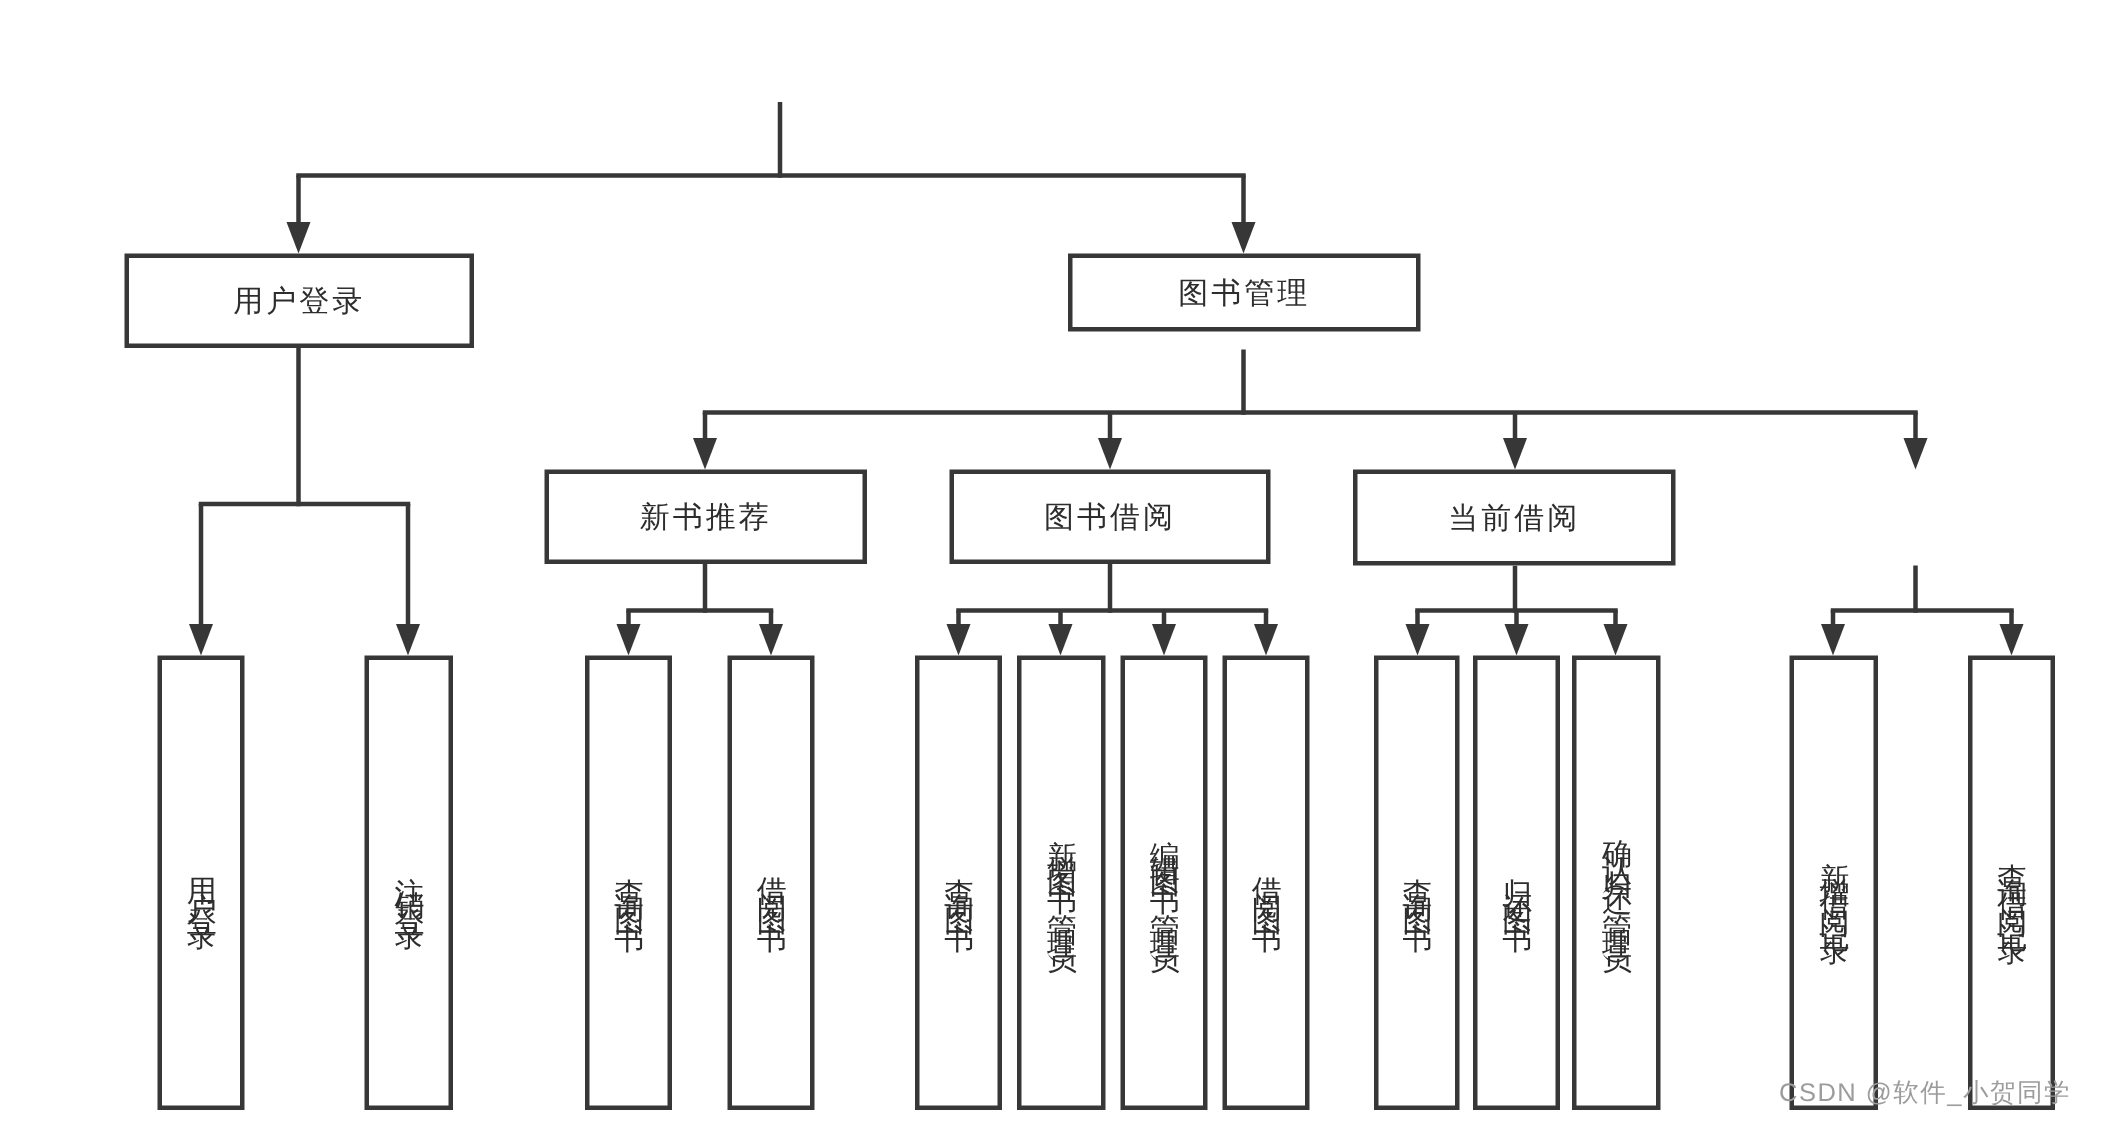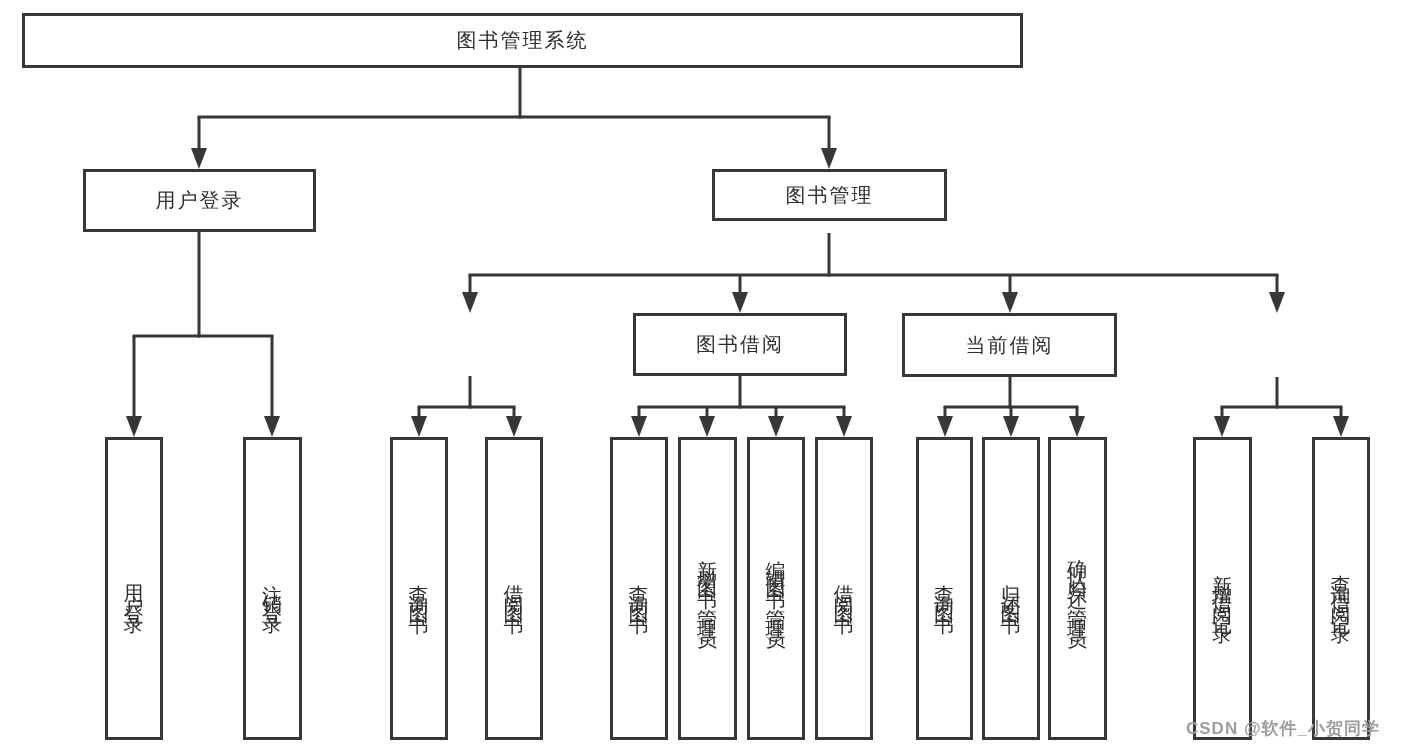--- a/index.html
+++ b/index.html
@@ -38,21 +38,20 @@
     line-height:1.1;
   }
   .watermark{
     position:absolute;
     left:1186px;top:717px;
     font-size:17px;
     letter-spacing:1px;
     color:var(--wm);
     white-space:nowrap;
     z-index:5;
-    font-weight:bold;
   }
 </style>
 </head>
 <body>
 
 <div class="stage">
 
   <svg class="connectors" viewBox="0 0 1405 747" xmlns="http://www.w3.org/2000/svg">
     <g stroke="currentColor" stroke-width="3" fill="none">
 
@@ -119,25 +118,25 @@
 
       <polygon points="937,416 953,416 945,437"></polygon>
       <polygon points="1003,416 1019,416 1011,437"></polygon>
       <polygon points="1069,416 1085,416 1077,437"></polygon>
 
       <polygon points="1214,416 1230,416 1222,437"></polygon>
       <polygon points="1333,416 1349,416 1341,437"></polygon>
     </g>
   </svg>
 
-  <div class="box h" style="left:22px;top:13px;width:1001px;height:55px">图书管理系统</div>
 
   <div class="box h" style="left:83px;top:169px;width:233px;height:63px">用户登录</div>
   <div class="box h" style="left:712px;top:169px;width:235px;height:52px">图书管理</div>
 
+  <div class="box h" style="left:363px;top:313px;width:215px;height:63px">新书推荐</div>
   <div class="box h" style="left:902px;top:313px;width:215px;height:64px">当前借阅</div>
   <div class="box h" style="left:633px;top:313px;width:214px;height:63px">图书借阅</div>
 
   <div class="box v" style="left:105px;top:437px;width:58px;height:303px">用户登录</div>
   <div class="box v" style="left:243px;top:437px;width:59px;height:303px">注销登录</div>
 
   <div class="box v" style="left:390px;top:437px;width:58px;height:303px">查询图书</div>
   <div class="box v" style="left:485px;top:437px;width:58px;height:303px">借阅图书</div>
 
   <div class="box v" style="left:610px;top:437px;width:58px;height:303px">查询图书</div>

